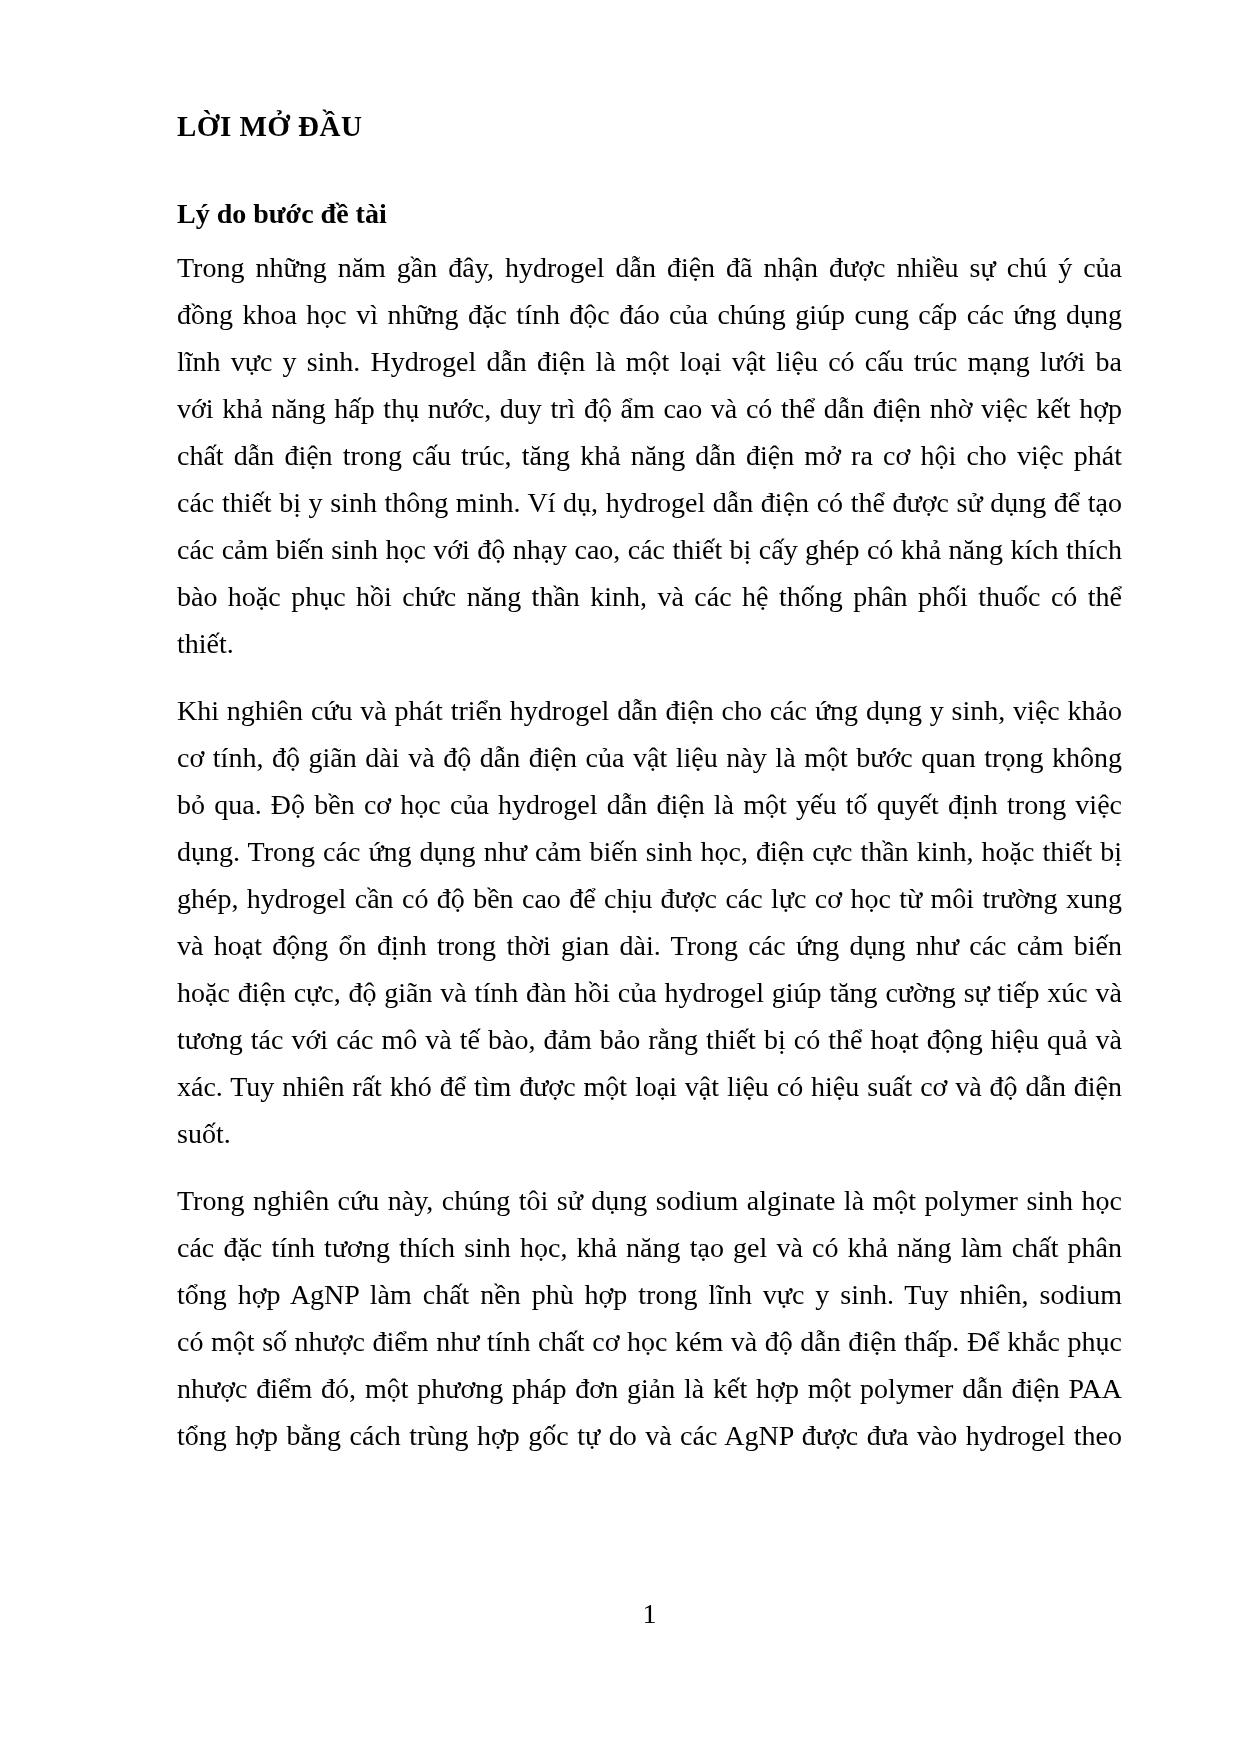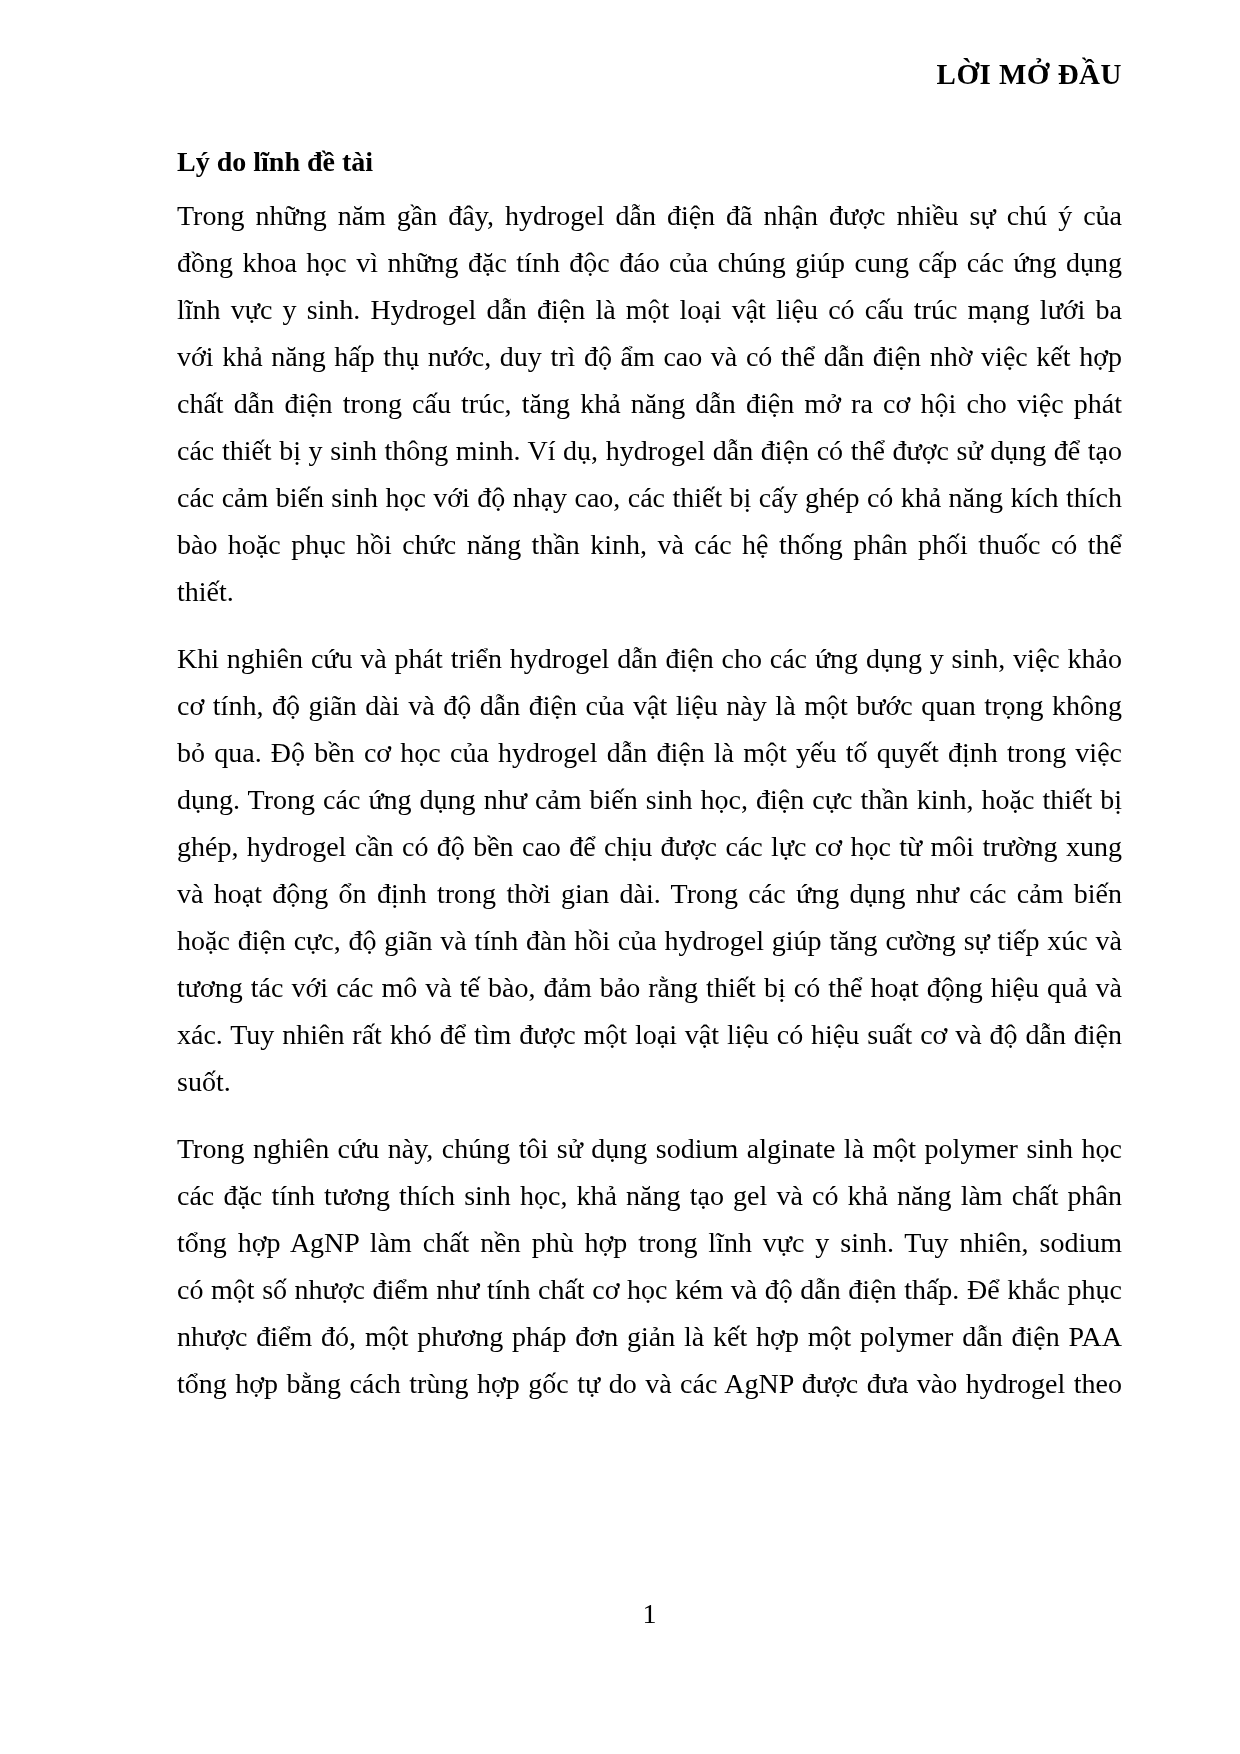--- a/index.html
+++ b/index.html
@@ -15,25 +15,25 @@
     color: #000000;
     font-family: "Liberation Serif", "DejaVu Serif", serif;
     overflow: hidden;
   }
   .content {
     padding-left: 177px;
     padding-right: 118px;
   }
   .doc-title {
     margin: 0;
-    padding-top: 52px;
+    padding-top: 104px;
     font-size: 29px;
     line-height: 44px;
     font-weight: bold;
-    text-align: right;
+    text-align: left;
     letter-spacing: 0.5px;
   }
   .section-heading {
     margin: 0;
     padding-top: 44px;
     font-size: 28px;
     line-height: 44px;
     font-weight: bold;
     text-align: left;
   }
@@ -75,21 +75,21 @@
     font-size: 28px;
     line-height: 36px;
   }
 </style>
 </head>
 <body>
 
 <div class="page">
   <div class="content">
     <h1 class="doc-title">LỜI MỞ ĐẦU</h1>
-    <h2 class="section-heading">Lý do lĩnh đề tài</h2>
+    <h2 class="section-heading">Lý do bước đề tài</h2>
     <div class="body-text">
         <div class="para">
           <div class="line">Trong những năm gần đây, hydrogel dẫn điện đã nhận được nhiều sự chú ý của cộng</div>
           <div class="line">đồng khoa học vì những đặc tính độc đáo của chúng giúp cung cấp các ứng dụng trong</div>
           <div class="line">lĩnh vực y sinh. Hydrogel dẫn điện là một loại vật liệu có cấu trúc mạng lưới ba chiều</div>
           <div class="line">với khả năng hấp thụ nước, duy trì độ ẩm cao và có thể dẫn điện nhờ việc kết hợp các</div>
           <div class="line">chất dẫn điện trong cấu trúc, tăng khả năng dẫn điện mở ra cơ hội cho việc phát triển</div>
           <div class="line">các thiết bị y sinh thông minh. Ví dụ, hydrogel dẫn điện có thể được sử dụng để tạo ra</div>
           <div class="line">các cảm biến sinh học với độ nhạy cao, các thiết bị cấy ghép có khả năng kích thích tế</div>
           <div class="line">bào hoặc phục hồi chức năng thần kinh, và các hệ thống phân phối thuốc có thể kiểm</div>

